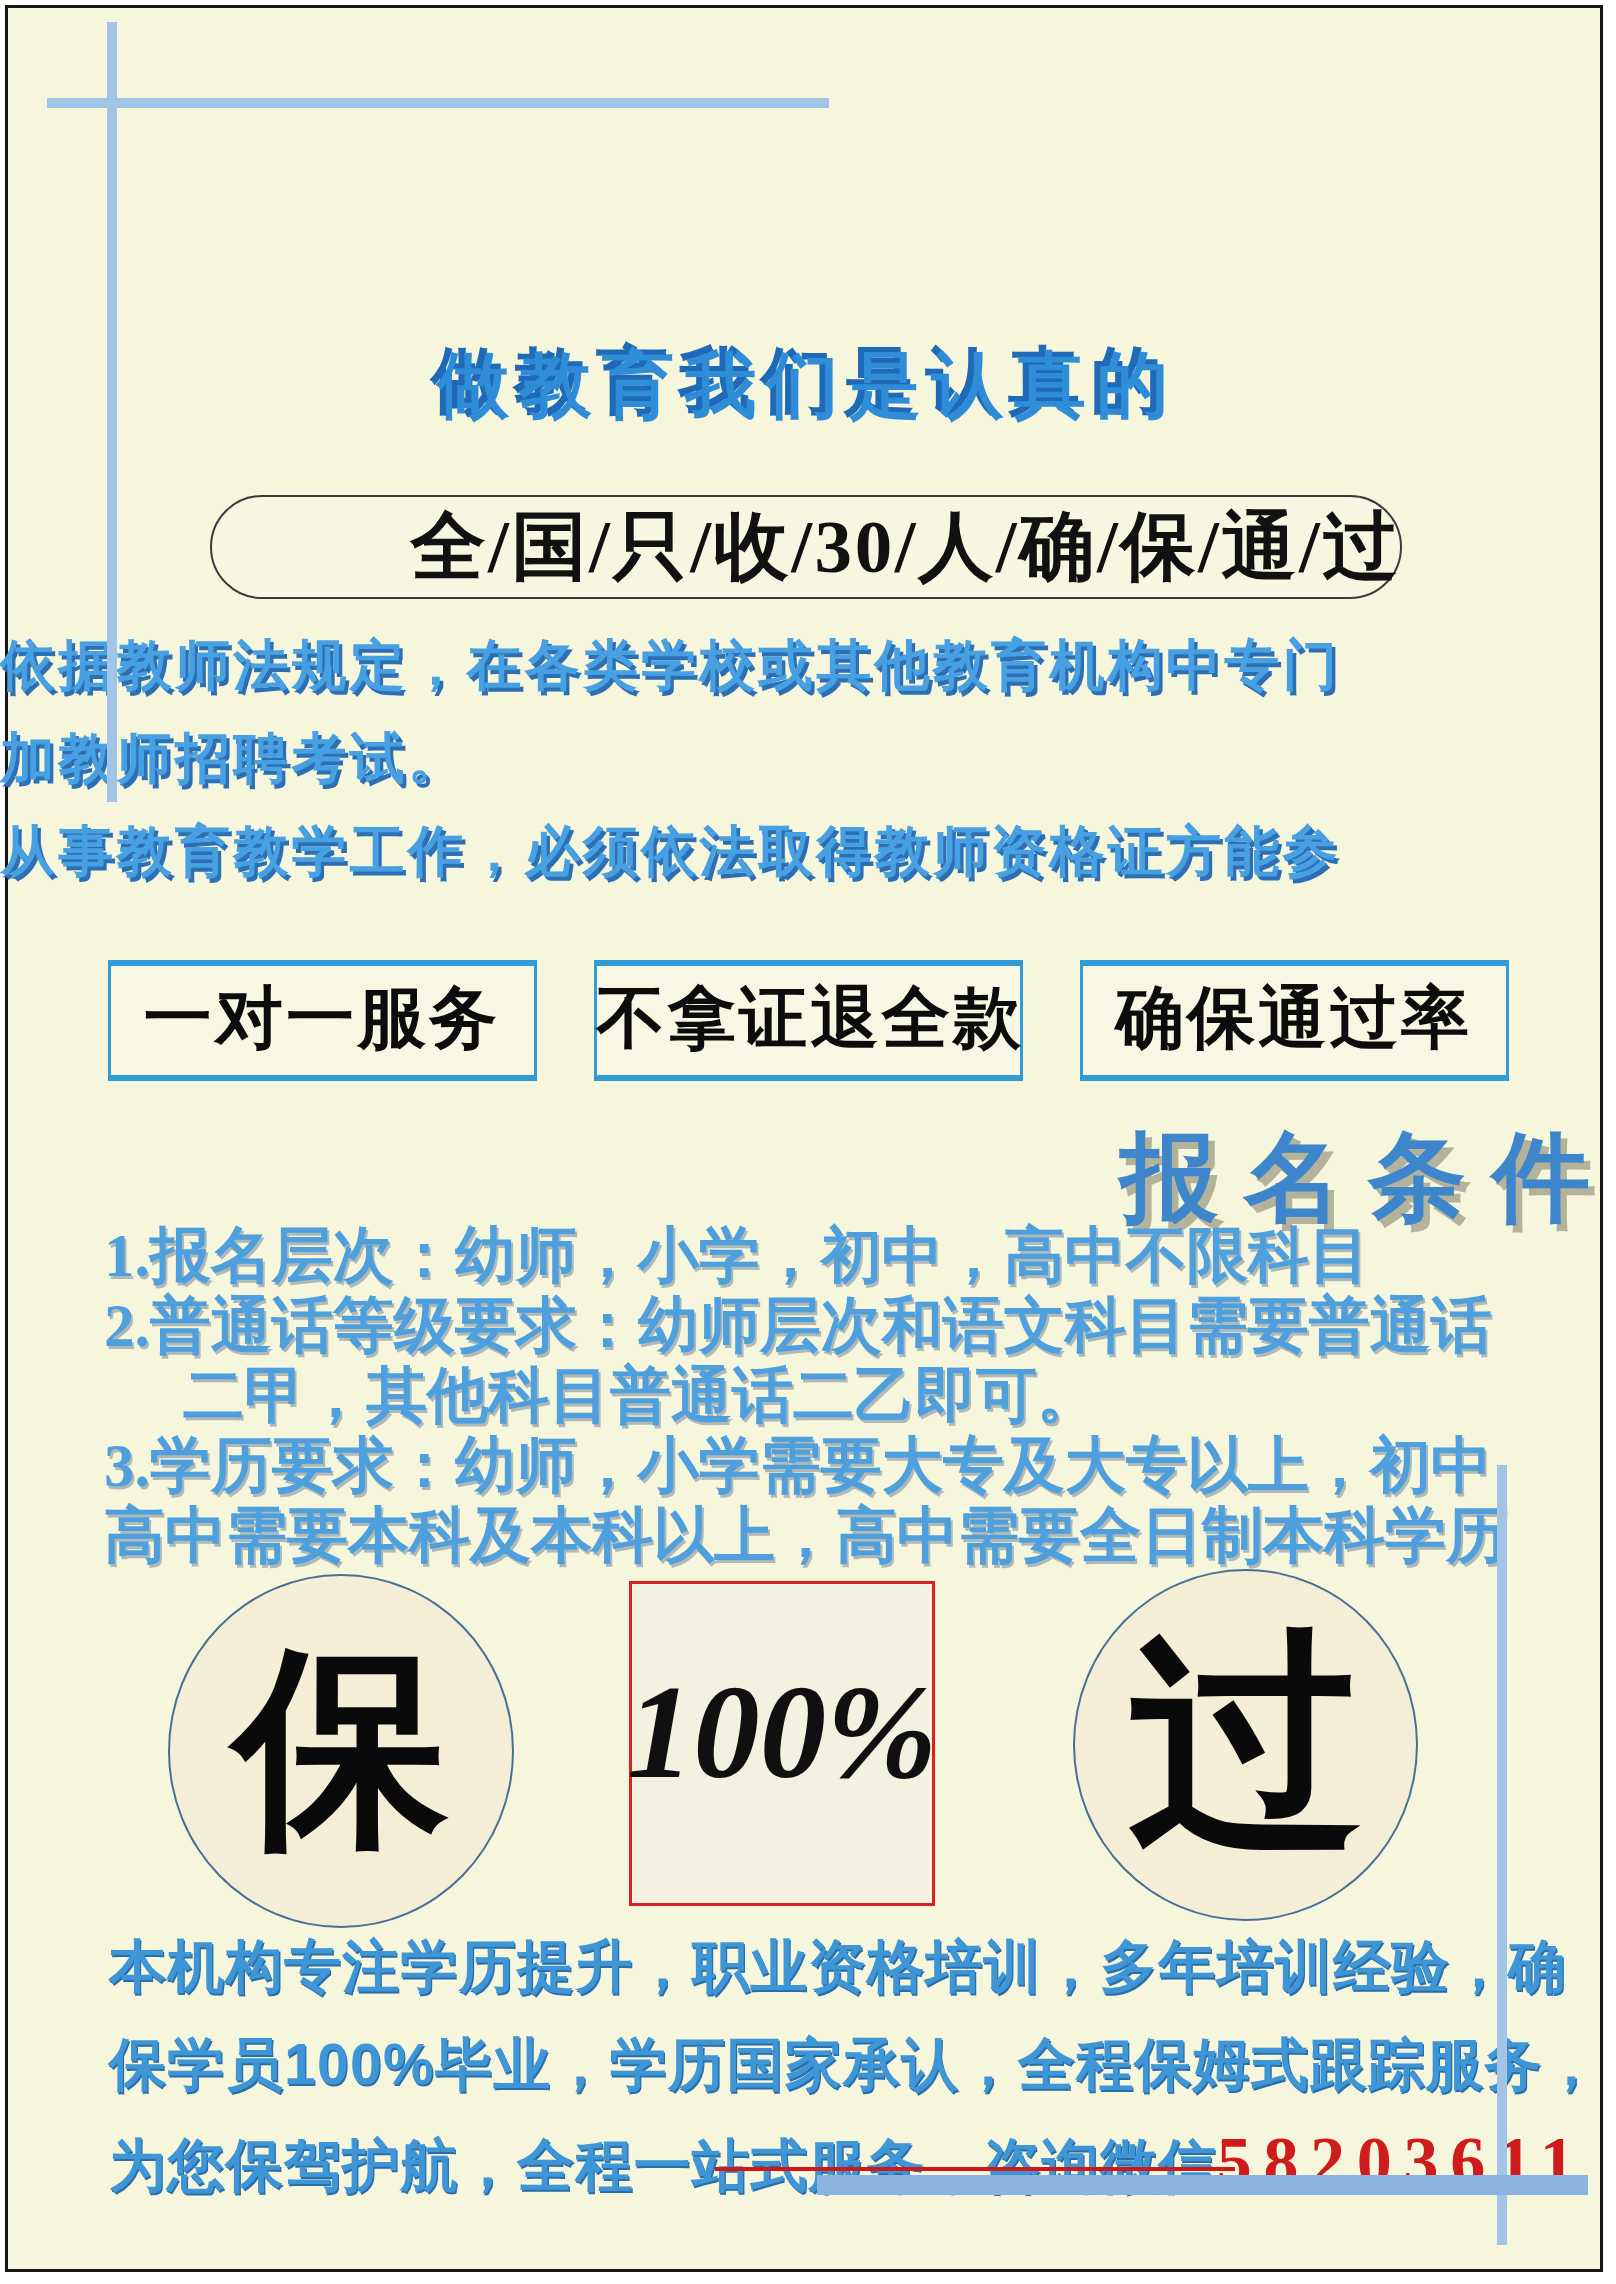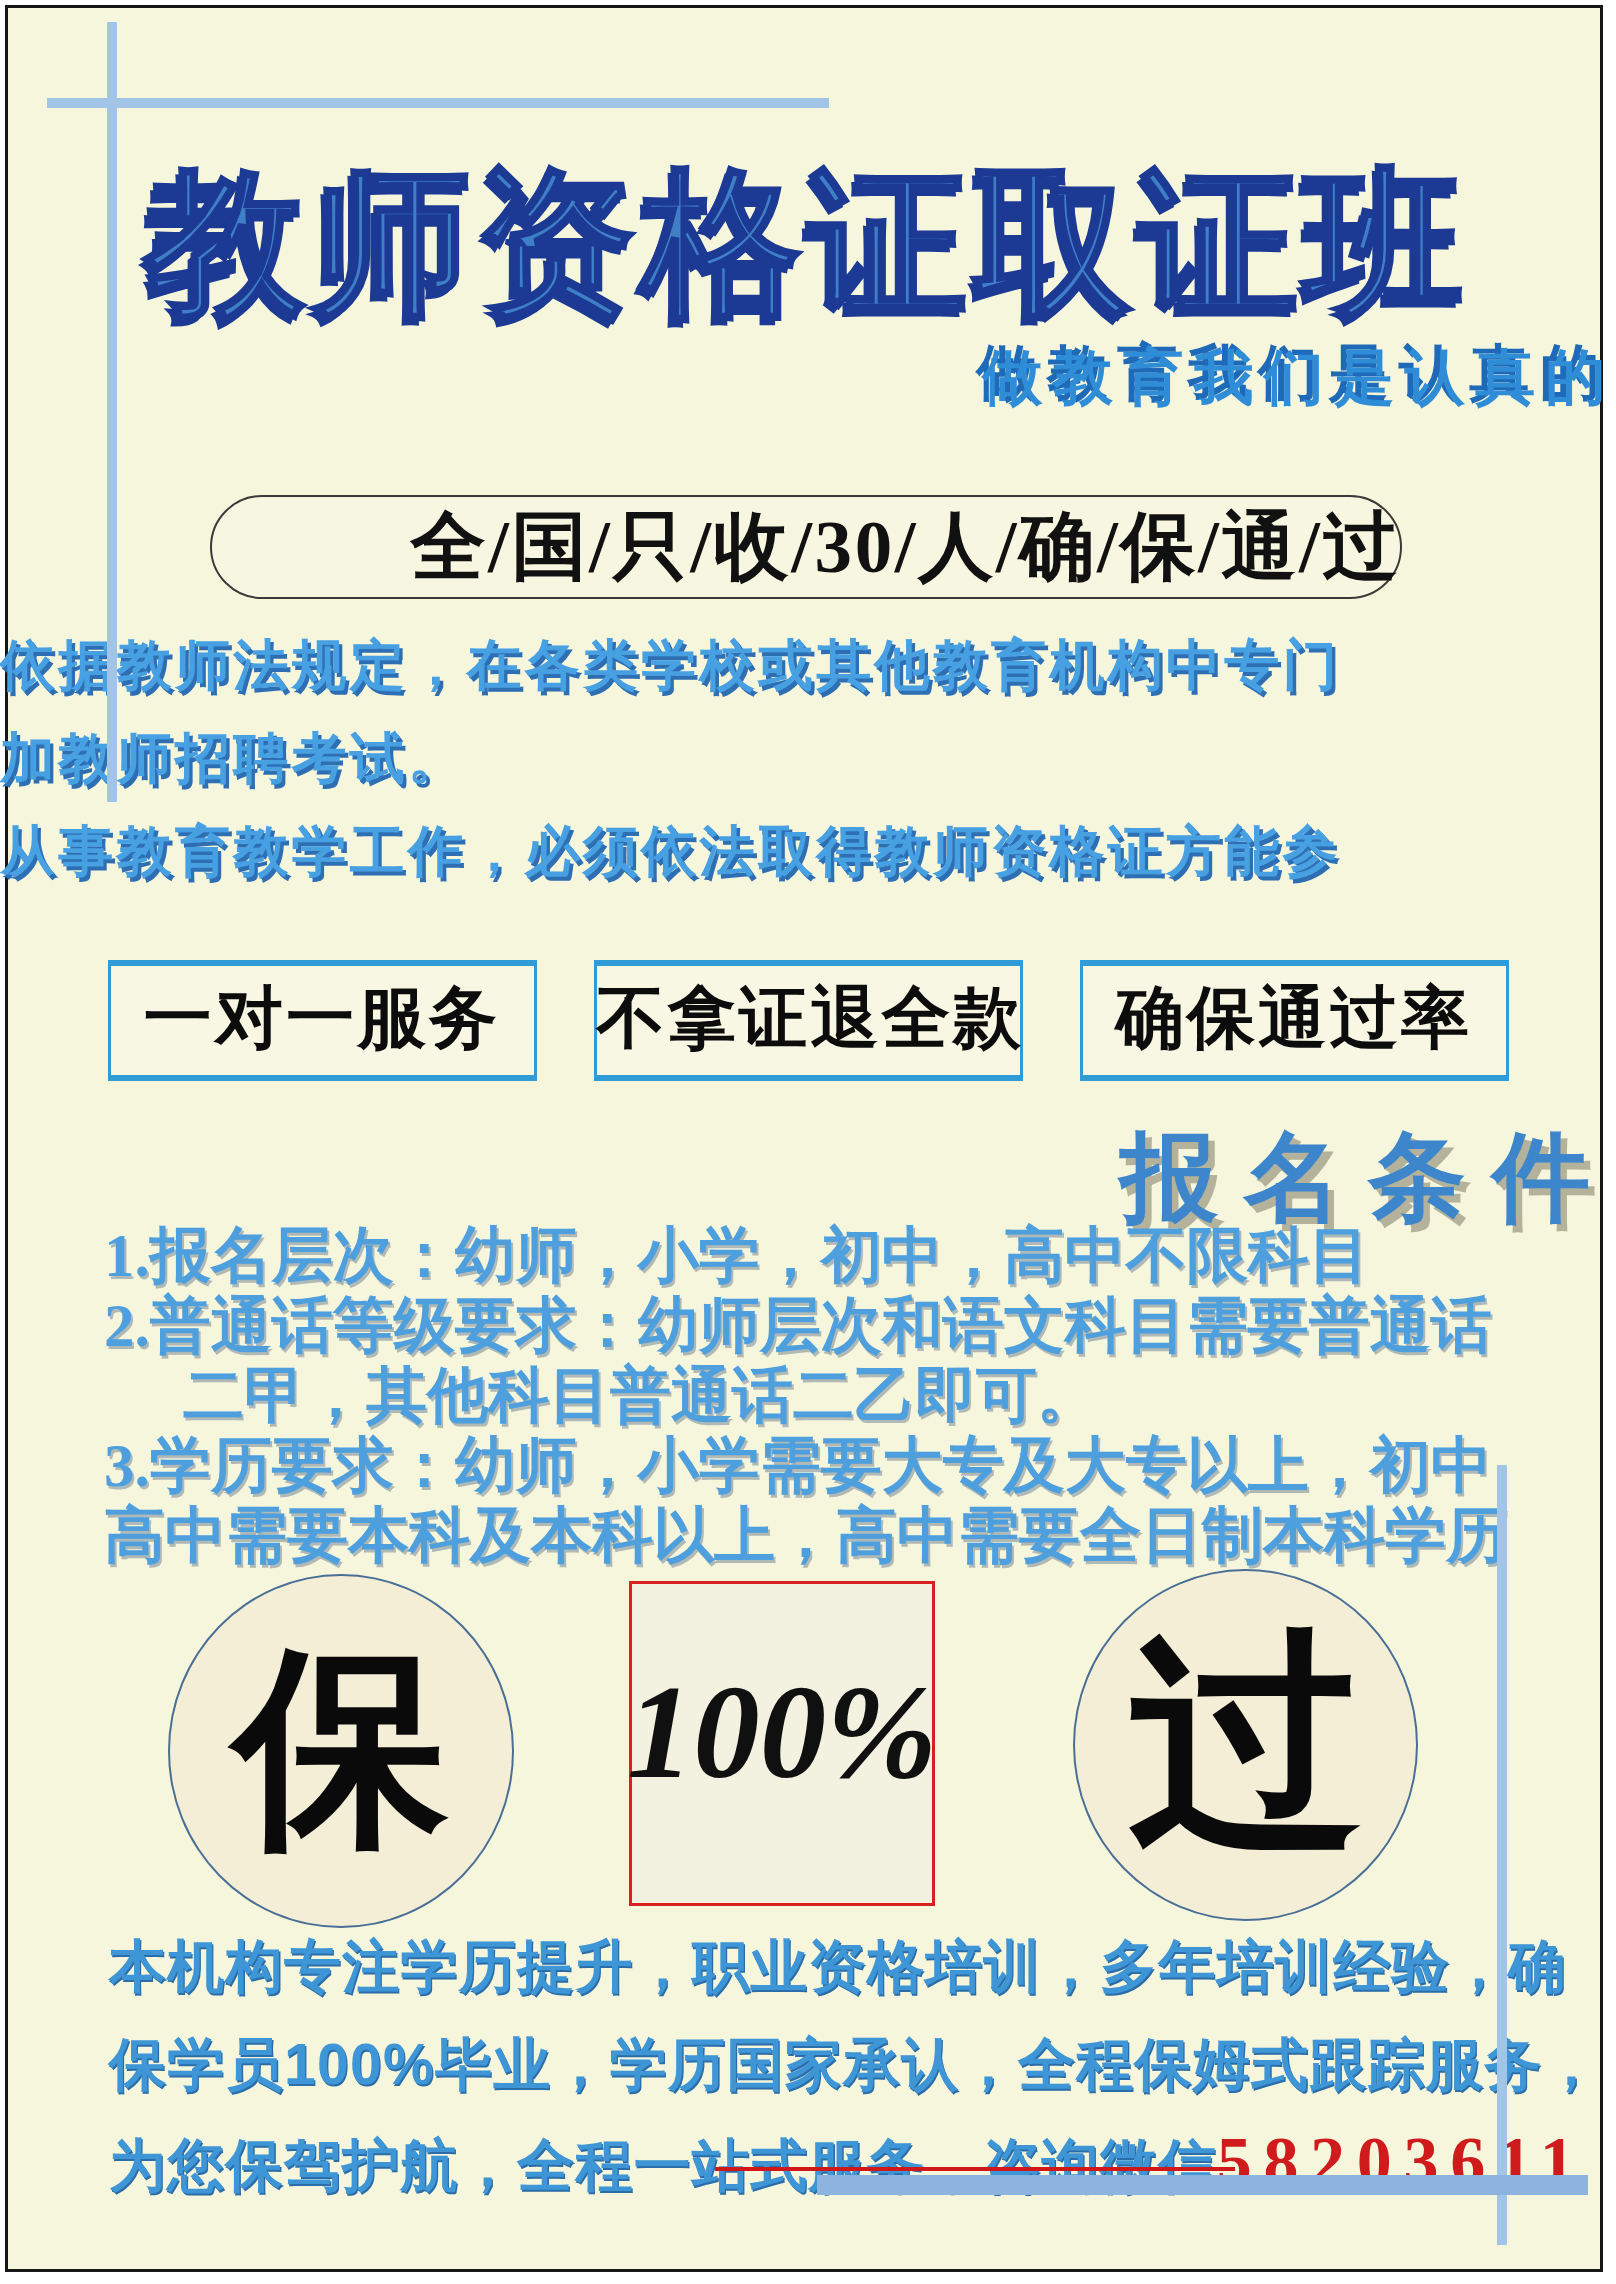--- a/index.html
+++ b/index.html
@@ -11,22 +11,22 @@
   .vline-tl{left:107px;top:21.5px;width:10.4px;height:780px;background:#a2c4e6;}
   .hline-t{left:47px;top:98px;width:782px;height:10.4px;background:#a2c4e6;}
   .vline-br{left:1497px;top:1465px;width:9.8px;height:780px;background:#a2c4e6;}
   .hbar-b{left:817px;top:2175px;width:771px;height:19.5px;background:#8db4de;}
   .red-underline{left:715px;top:2167px;width:520px;height:3.9px;background:#d01818;}
 
   .title{position:absolute;left:0;width:100%;top:138px;text-align:center;
          font-size:159px;font-weight:900;color:#3f7fc6;letter-spacing:6.5px;
          -webkit-text-stroke:3.3px #1c3a94;text-shadow:-4.6px 5.9px 0 #1c3a94;
          font-family:"Liberation Sans",sans-serif;white-space:nowrap;}
-  .subtitle{position:absolute;left:0;width:100%;top:338px;text-align:right;
-         font-size:60px;font-weight:900;color:#2f8cd6;letter-spacing:10.4px;
+  .subtitle{position:absolute;left:0;width:100%;top:338px;text-align:center;
+         font-size:72px;font-weight:900;color:#2f8cd6;letter-spacing:10.4px;
          text-shadow:-5.9px -4.6px 0 #1e6ab8;font-family:"Liberation Serif",serif;white-space:nowrap;}
 
   .pill{position:absolute;left:210px;top:495px;width:1192px;height:104px;box-sizing:border-box;
         background:#f7f7e1;border:2px solid #3a3a3a;border-radius:55px;text-align:right;
         line-height:100px;font-size:75px;font-weight:bold;color:#111111;letter-spacing:2.6px;
         font-family:"Liberation Serif",serif;white-space:nowrap;}
 
   .intro{position:absolute;left:0;width:100%;top:619px;text-align:left;
          font-size:55px;font-weight:900;color:#47a0e2;line-height:93px;letter-spacing:3.3px;
          text-shadow:3.3px 3.9px 0 #2e6fb4;font-family:"Liberation Sans",sans-serif;}
@@ -69,21 +69,20 @@
 
 <div class="poster">
   <div class="canvas"></div>
 
   <div class="decor vline-tl"></div>
   <div class="decor hline-t"></div>
   <div class="decor vline-br"></div>
   <div class="decor hbar-b"></div>
   <div class="decor red-underline"></div>
 
-  <div class="title">教师资格证取证班</div>
   <div class="subtitle">做教育我们是认真的</div>
 
   <div class="pill">全/国/只/收/30/人/确/保/通/过</div>
 
   <div class="intro">
     <div>依据教师法规定，在各类学校或其他教育机构中专门</div>
     <div>加教师招聘考试。</div>
     <div>从事教育教学工作，必须依法取得教师资格证方能参</div>
   </div>
 

